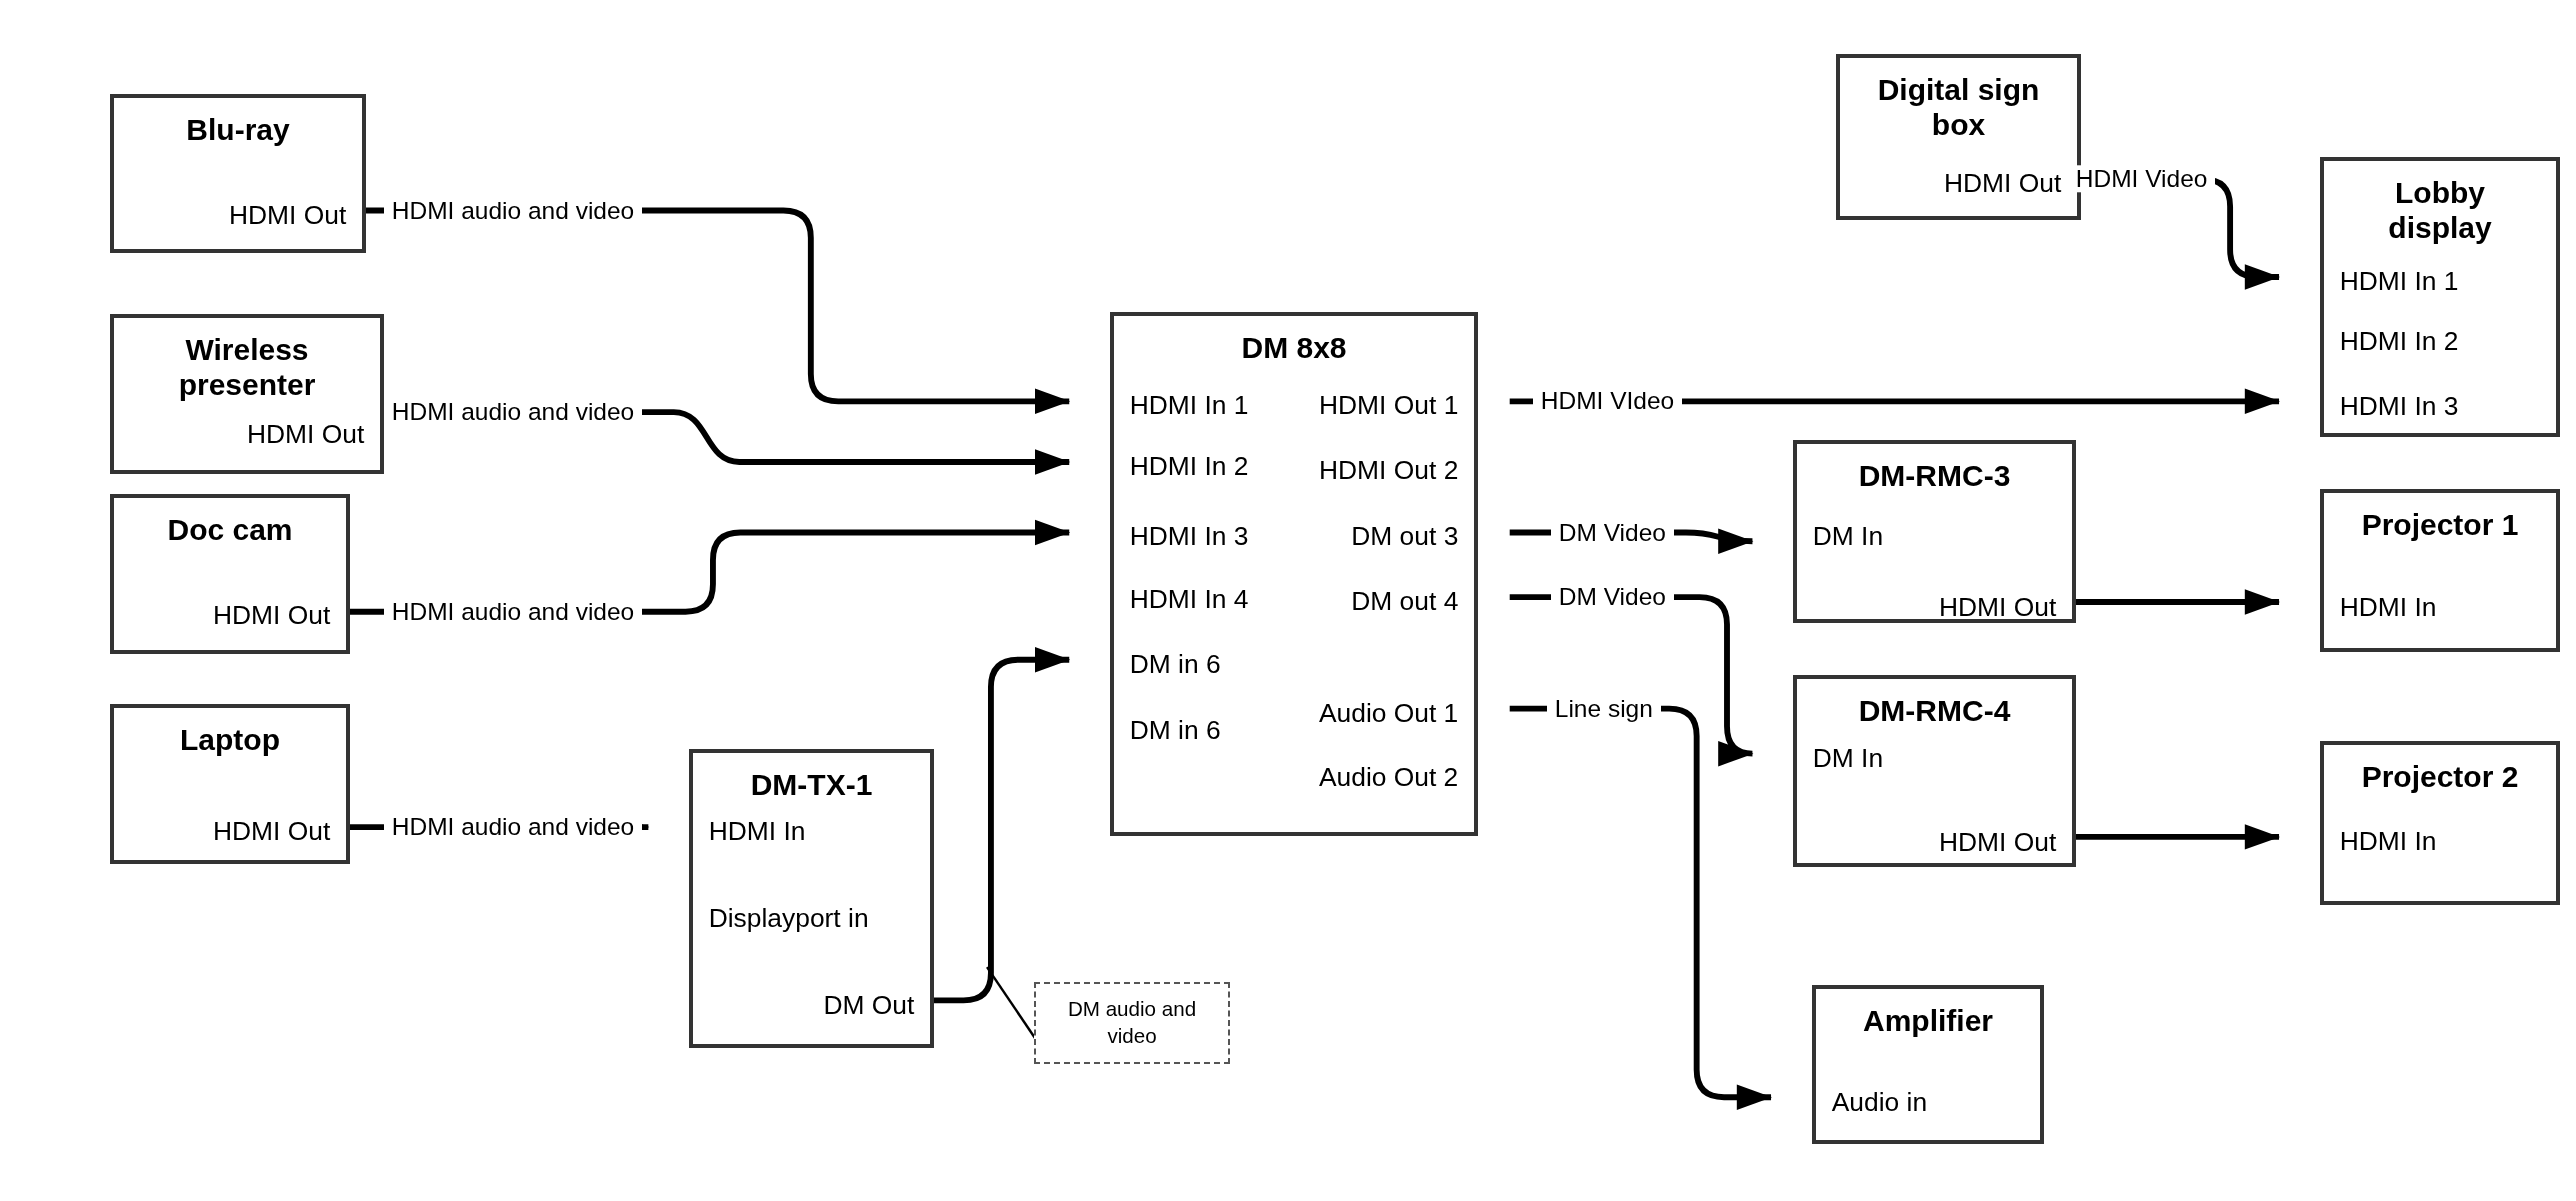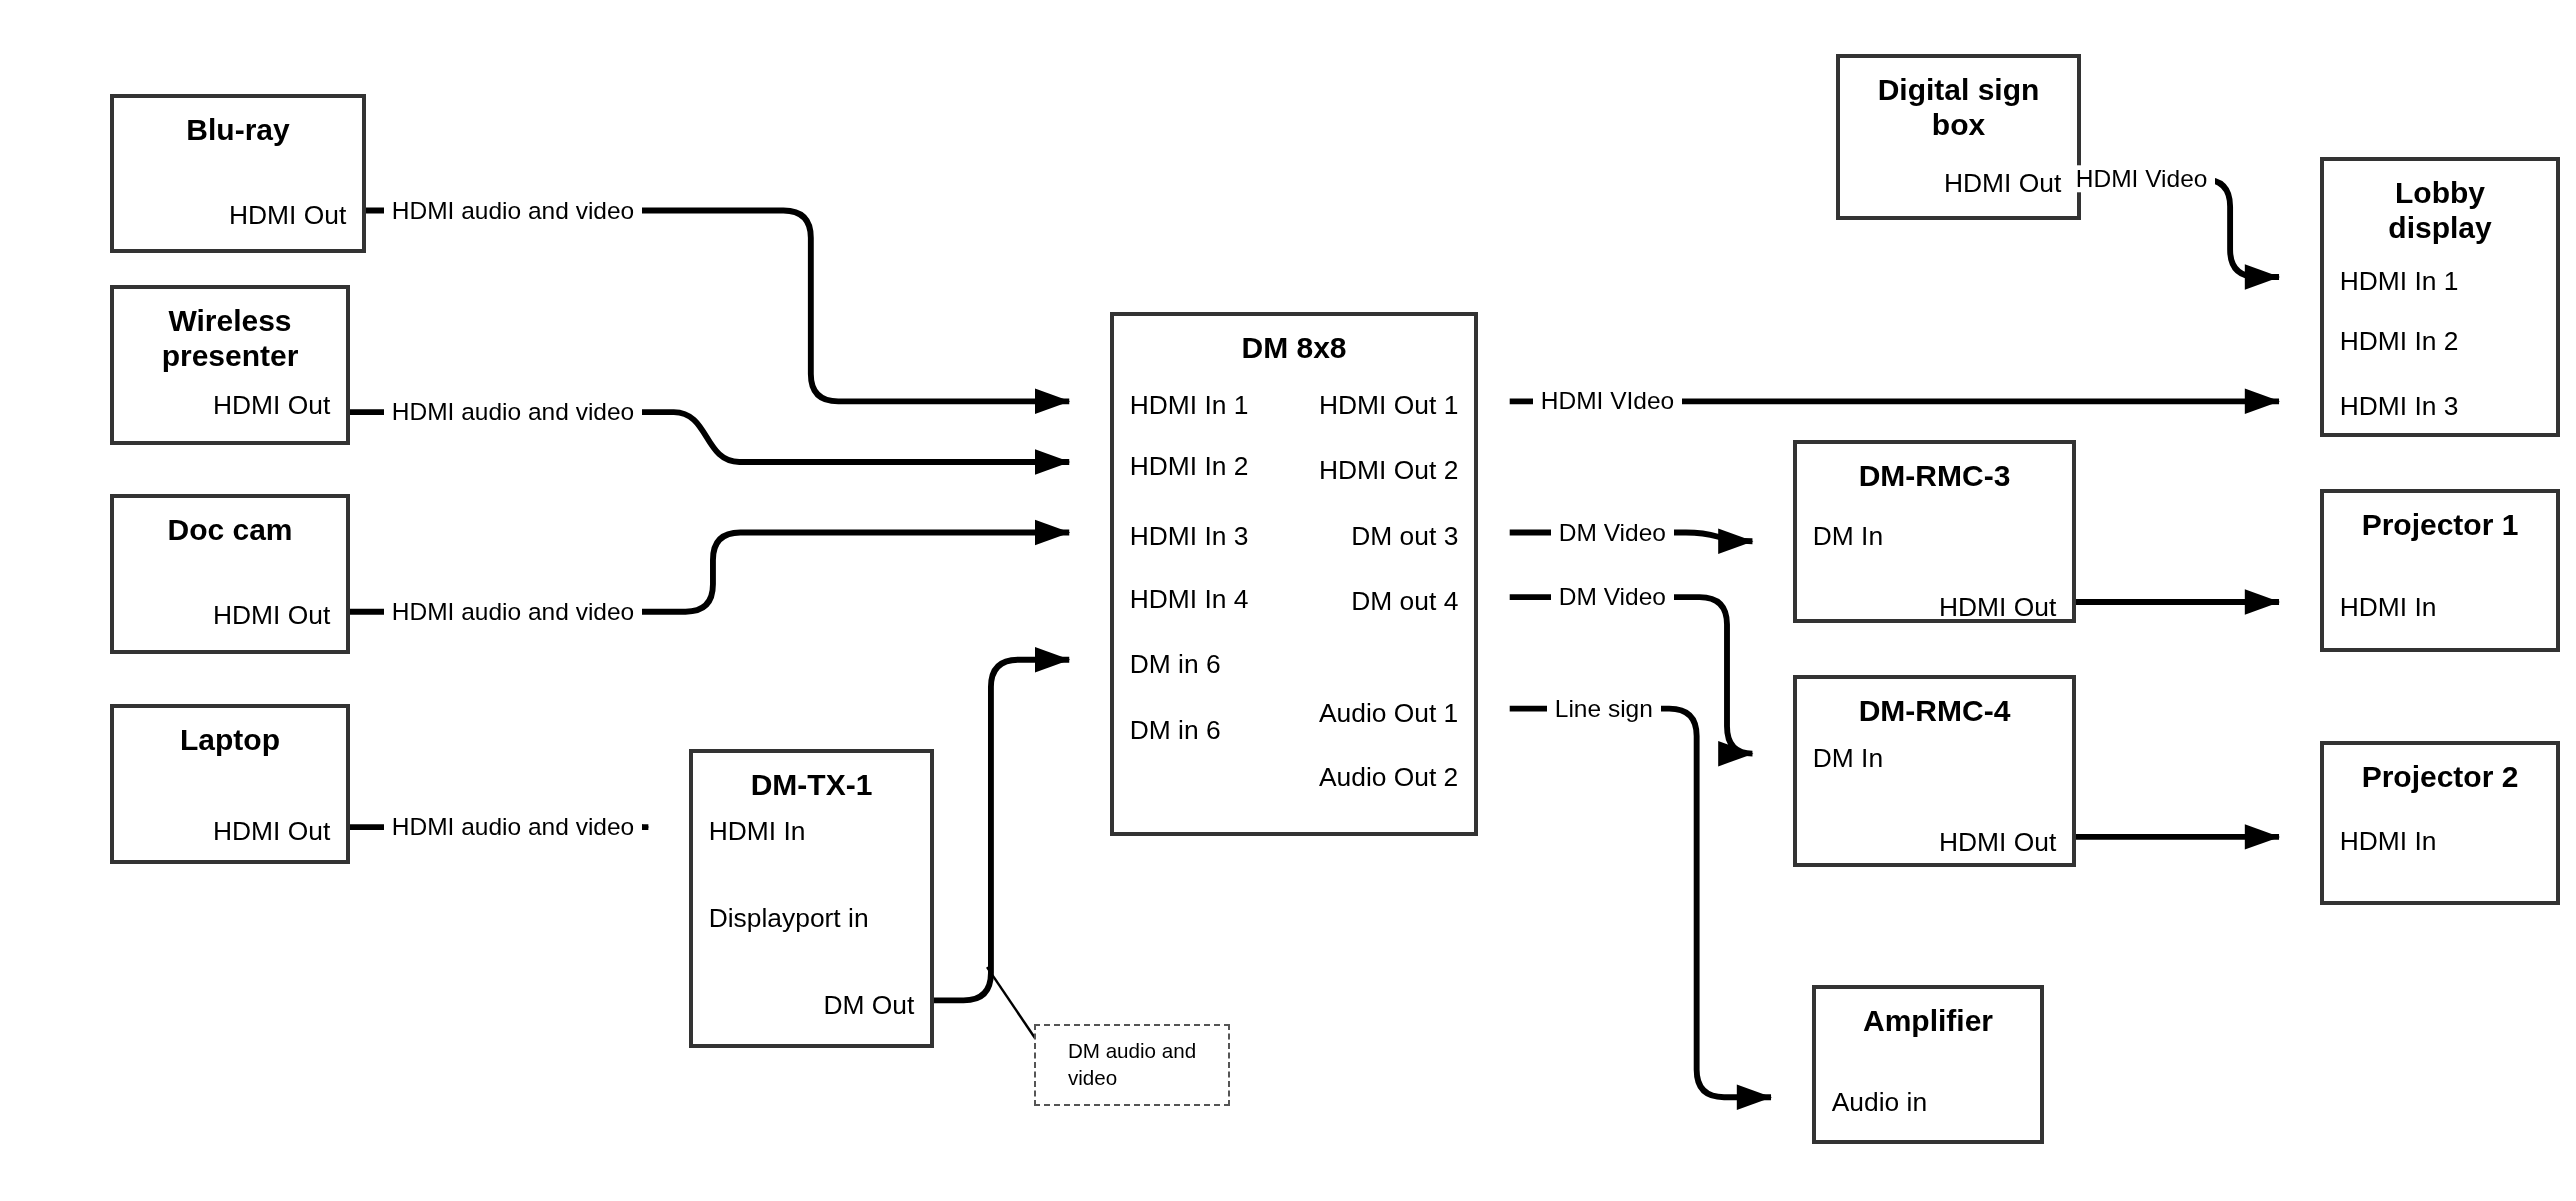--- a/index.html
+++ b/index.html
@@ -54,29 +54,29 @@
     background: #ffffff;
     font-size: 24.5px;
     line-height: 27.4px;
     padding: 0 7.8px;
     color: #000000;
     white-space: nowrap;
   }
   .callout {
     position: absolute;
     left: 1034px;
-    top: 1024px;
+    top: 982px;
     width: 196px;
     height: 82px;
     border: 2px dashed #555555;
     background: #ffffff;
     display: flex;
     align-items: center;
     justify-content: center;
-    text-align: left;
+    text-align: center;
     font-size: 20.6px;
     line-height: 1.3;
     white-space: pre-line;
     color: #000000;
     box-sizing: border-box;
   }
 </style>
 </head>
 <body>
 
@@ -103,21 +103,21 @@
       <path d="M 2093 183 H 2250 Q 2278 183 2278 211 V 255 Q 2278 283 2306 283 H 2328" marker-end="url(#arrow)"></path>
     </g>
     <path d="M 1008 988 L 1058 1062" fill="none" stroke="#000000" stroke-width="2.5"></path>
   </svg>
 
   <div class="node" style="left:78px;top:94px;width:256px;height:159px">
     <div class="node-title">Blu-ray</div>
     <div class="port port-right" style="top:117px">HDMI Out</div>
   </div>
 
-  <div class="node" style="left:78px;top:285px;width:240px;height:160px">
+  <div class="node" style="left:78px;top:314px;width:274px;height:160px">
     <div class="node-title">Wireless
 presenter</div>
     <div class="port port-right" style="top:116px">HDMI Out</div>
   </div>
 
   <div class="node" style="left:78px;top:494px;width:240px;height:160px">
     <div class="node-title">Doc cam</div>
     <div class="port port-right" style="top:117px">HDMI Out</div>
   </div>
 

